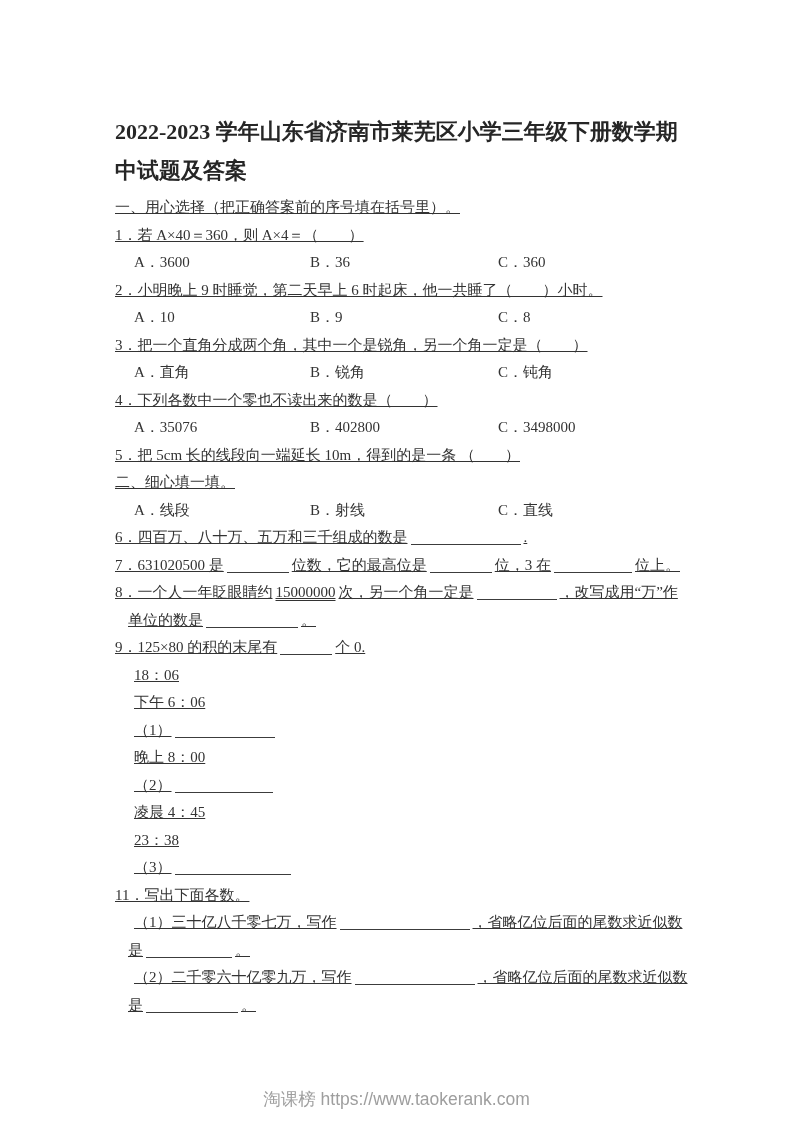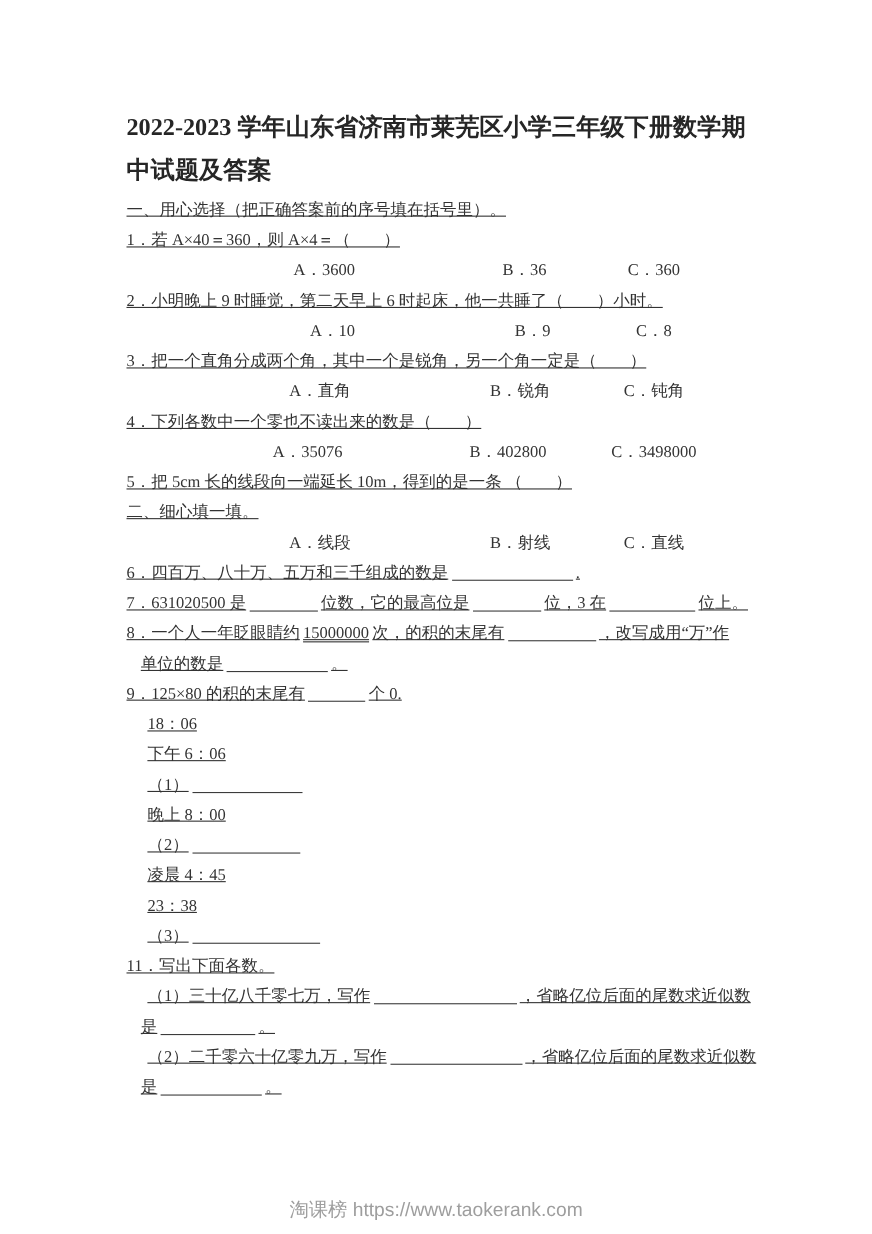--- a/index.html
+++ b/index.html
@@ -19,31 +19,31 @@
   .content {
     position: absolute;
     left: 115px;
     top: 96px;
     width: 576px;
   }
   .title {
     font-size: 22px;
     font-weight: 700;
     line-height: 39px;
-    margin: 0 0 4px 0;
+    margin: 16px 0 4px 0;
     color: #262626;
   }
   .ln {
     font-size: 15px;
     line-height: 27.5px;
     min-height: 27.5px;
     white-space: nowrap;
     text-decoration: underline;
   }
-  .opts { padding-left: 19px; text-align: center; }
+  .opts { padding-left: 19px; }
   .opt { display: inline-block; }
   .opt-a { width: 176px; }
   .opt-b { width: 188px; }
   .ind  { padding-left: 19px; }
   .ind2 { padding-left: 13px; }
   .bl {
     display: inline-block;
     height: 16px;
     border-bottom: 1px solid #3c3c3c;
     vertical-align: -3px;
@@ -106,21 +106,21 @@
 
     <div class="ln">
       <span>6．四百万、八十万、五万和三千组成的数是</span><span class="bl" style="width:110px"></span><span>.</span>
     </div>
 
     <div class="ln">
       <span>7．631020500 是</span><span class="bl" style="width:62px"></span><span>位数，它的最高位是</span><span class="bl" style="width:62px"></span><span>位，3 在</span><span class="bl" style="width:78px"></span><span>位上。</span>
     </div>
 
     <div class="ln">
-      <span>8．一个人一年眨眼睛约</span><span class="ul">15000000</span><span>次，的积的末尾有</span><span class="bl" style="width:80px"></span><span>，改写成用“万”作</span>
+      <span>8．一个人一年眨眼睛约</span><span class="ul">15000000</span><span>次，另一个角一定是</span><span class="bl" style="width:80px"></span><span>，改写成用“万”作</span>
     </div>
     <div class="ln ind2">
       <span>单位的数是</span><span class="bl" style="width:92px"></span><span>。</span>
     </div>
 
     <div class="ln">
       <span>9．125×80 的积的末尾有</span><span class="bl" style="width:52px"></span><span>个 0.</span>
     </div>
 
     <div class="ln ind">18：06</div>

